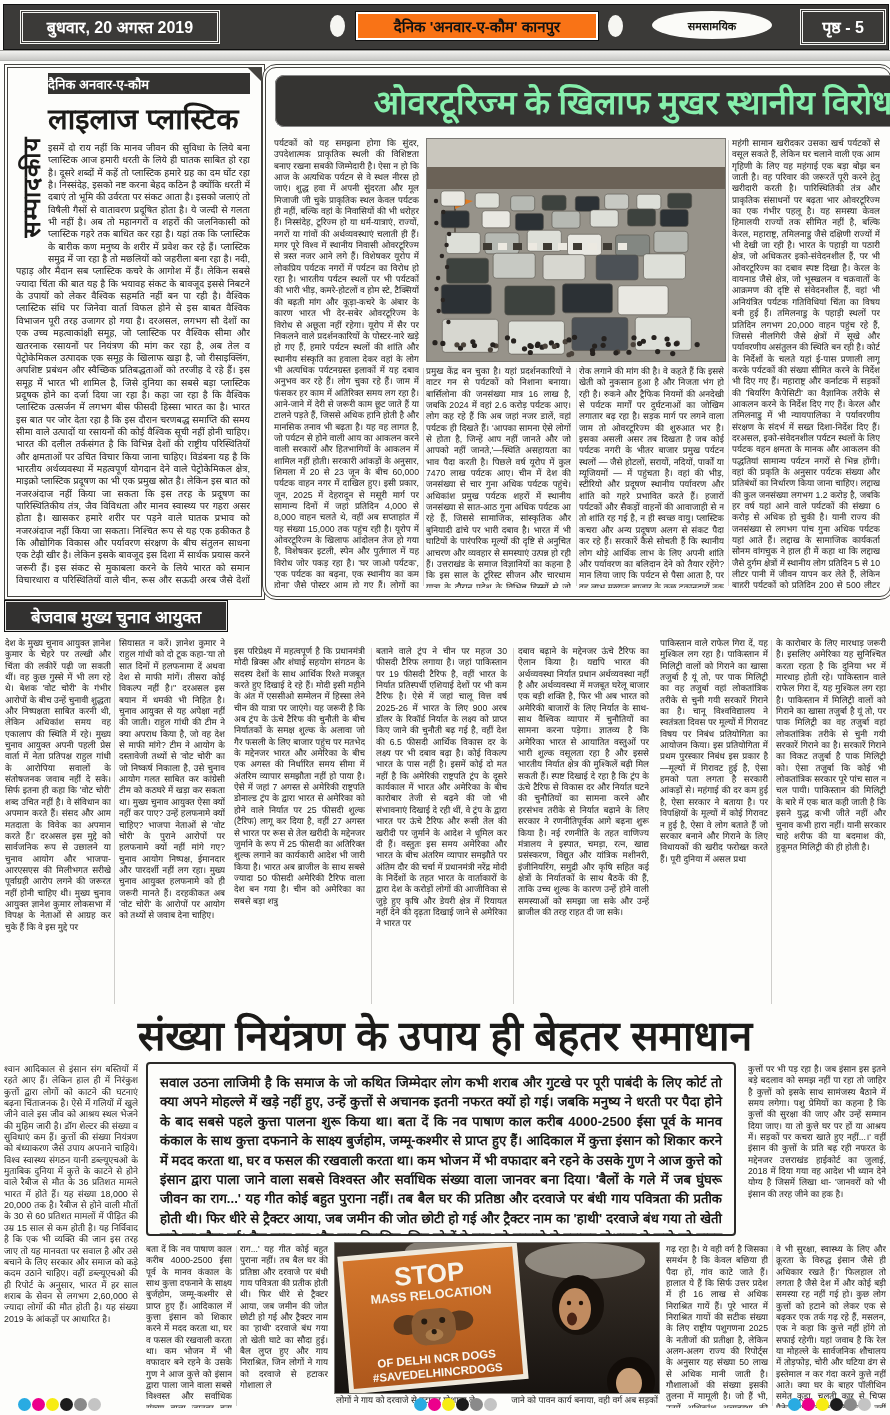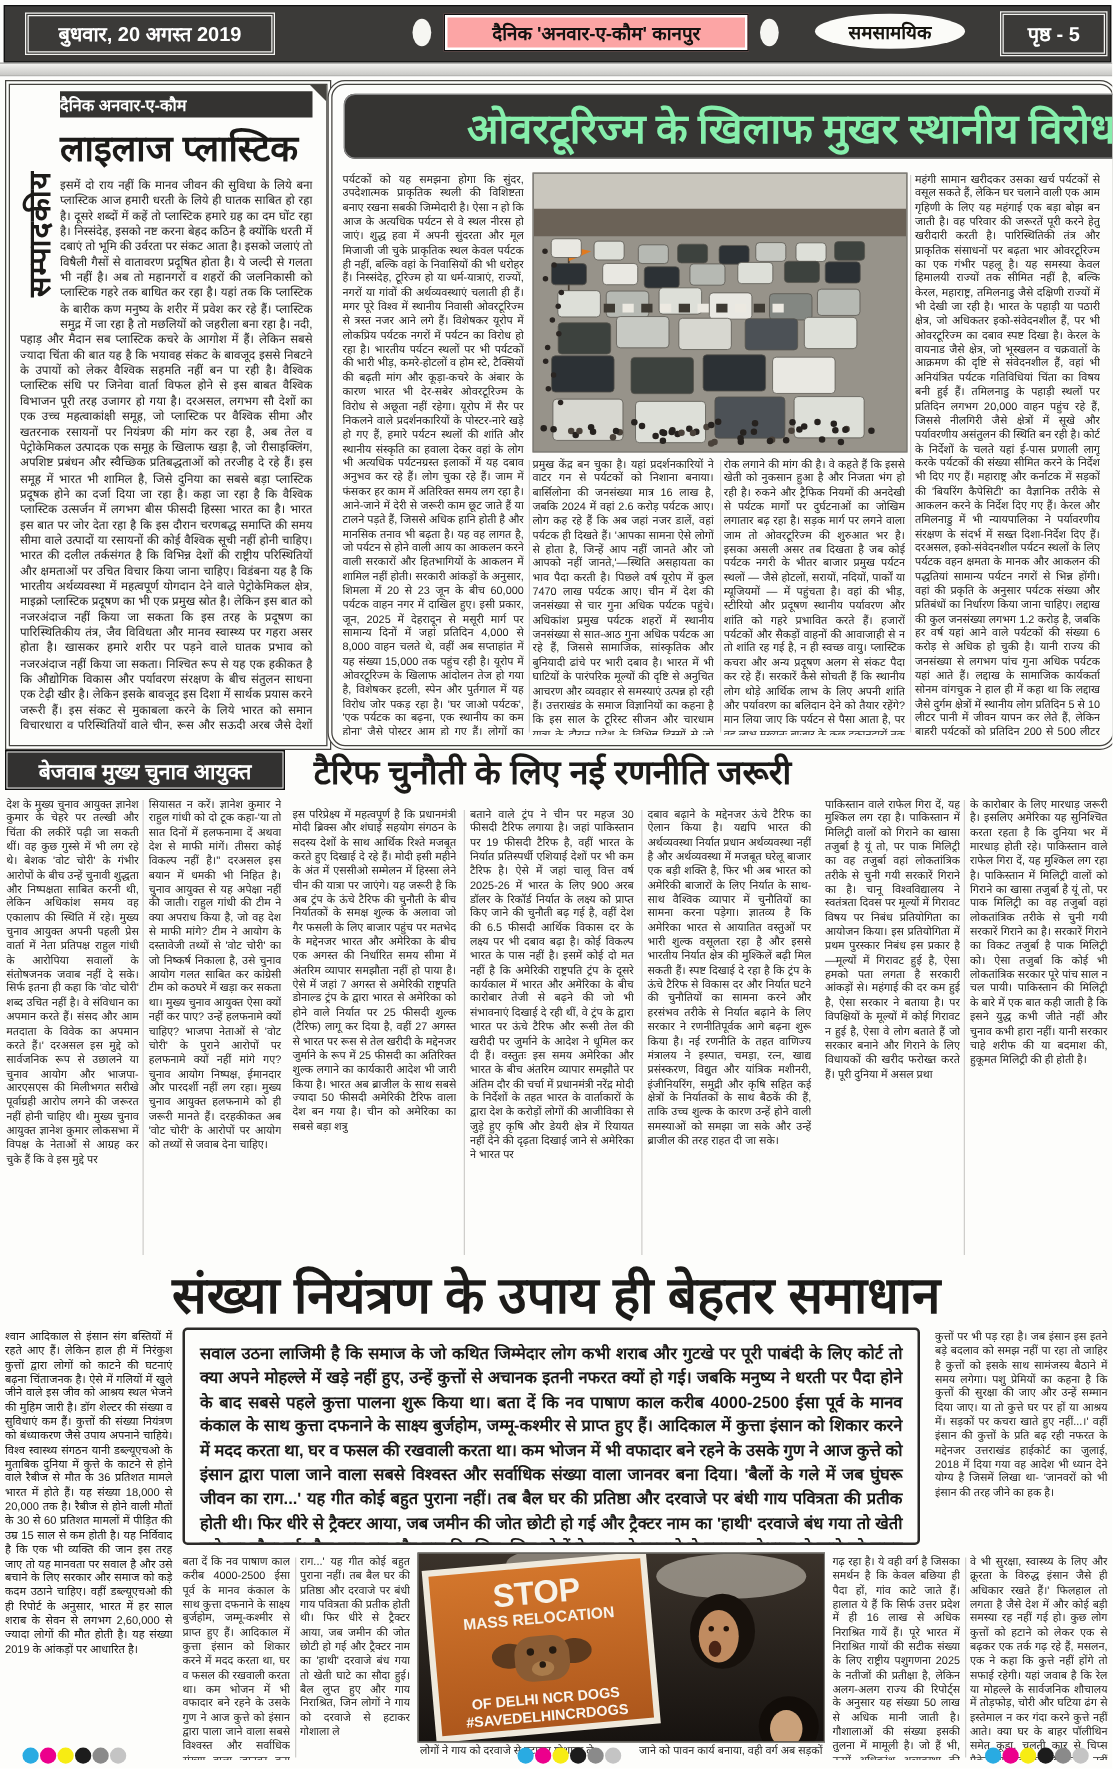--- a/index.html
+++ b/index.html
@@ -3,21 +3,21 @@
 <meta charset="utf-8">
 <style>
   html,body{margin:0;padding:0;background:#ffffff;}
   .page{position:relative;width:890px;height:1415px;background:#fdfdfb;overflow:hidden;
         font-family:"Liberation Sans","DejaVu Sans",sans-serif;color:#1c1b19;}
   .abs{position:absolute;}
   
   .topbar{left:3px;top:4px;width:884px;height:44px;background:#3b3a38;border:1px solid #111;}
   .hdr-box{position:absolute;border:3px double #f5f5f2;color:#fff;font-weight:bold;
            display:flex;align-items:center;justify-content:center;}
-  .masthead-box{position:absolute;background:#fca5a5;border:1px solid #111;color:#141311;
+  .masthead-box{position:absolute;background:#f97316;border:1px solid #111;color:#141311;
            font-weight:bold;display:flex;align-items:center;justify-content:center;box-shadow:0 0 0 2px #fff inset;}
   .oval{position:absolute;background:#f6f6f2;border-radius:50%;}
   .badge{position:absolute;background:#fbfbf8;border-radius:50%;color:#16150f;font-weight:bold;
          display:flex;align-items:center;justify-content:center;}
   .subbar{left:0;top:50px;width:890px;height:9px;background:linear-gradient(#f2f2f0,#c9c9c6);
           border-top:1px solid #9c9c99;border-bottom:1px solid #b5b5b2;}
   
   .ed-box{left:4px;top:64px;width:253px;height:528px;border:4px double #45433f;background:#fdfdfb;}
   .ed-head{position:absolute;left:40px;top:5px;width:202px;height:21px;background:#343331;color:#fff;
            font-weight:bold;font-size:13px;display:flex;align-items:center;justify-content:flex-start;}
@@ -57,21 +57,21 @@
 
   <div class="abs topbar">
     <div class="hdr-box" style="left:16px;top:5px;width:194px;height:28px;font-size:16px;">
       <span>बुधवार, 20 अगस्त 2019</span>
     </div>
     <div class="oval" style="left:326px;top:10px;width:15px;height:22px;"></div>
     <div class="masthead-box" style="left:351px;top:6px;width:242px;height:28px;font-size:15px;">
       <span>दैनिक  'अनवार-ए-कौम'  कानपुर</span>
     </div>
     <div class="oval" style="left:604px;top:10px;width:15px;height:22px;"></div>
-    <div class="badge" style="left:648px;top:6px;width:120px;height:28px;font-size:15px;">
+    <div class="badge" style="left:648px;top:6px;width:120px;height:28px;font-size:11px;">
       <span>समसामयिक</span>
     </div>
     <div class="hdr-box" style="left:796px;top:4px;width:80px;height:30px;font-size:16px;">
       <span>पृष्ठ - 5</span>
     </div>
   </div>
   <div class="abs subbar"></div>
 
   <div class="abs ed-box">
     <div class="ed-fold"></div>
@@ -216,23 +216,20 @@
     <div class="vr" style="left:462px;top:72px;height:446px;"></div>
   </div>
 
   <div class="dark-strip abs" style="left:4px;top:600px;width:222px;height:30px;font-size:17px;">
     <span>बेजवाब मुख्य चुनाव आयुक्त</span>
   </div>
   <div class="col" style="left:5px;top:638px;width:106px;height:368px;">देश के मुख्य चुनाव आयुक्त ज्ञानेश कुमार के चेहरे पर तल्खी और चिंता की लकीरें पढ़ी जा सकती थीं। वह कुछ गुस्से में भी लग रहे थे। बेशक 'वोट चोरी' के गंभीर आरोपों के बीच उन्हें चुनावी शुद्धता और निष्पक्षता साबित करनी थी, लेकिन अधिकांश समय वह एकालाप की स्थिति में रहे। मुख्य चुनाव आयुक्त अपनी पहली प्रेस वार्ता में नेता प्रतिपक्ष राहुल गांधी के आरोपिया सवालों के संतोषजनक जवाब नहीं दे सके। सिर्फ इतना ही कहा कि 'वोट चोरी' शब्द उचित नहीं है। वे संविधान का अपमान करते हैं। संसद और आम मतदाता के विवेक का अपमान करते हैं।' दरअसल इस मुद्दे को सार्वजनिक रूप से उछालने या चुनाव आयोग और भाजपा-आरएसएस की मिलीभगत सरीखे पूर्वाग्रही आरोप लगने की जरूरत नहीं होनी चाहिए थी। मुख्य चुनाव आयुक्त ज्ञानेश कुमार लोकसभा में विपक्ष के नेताओं से आग्रह कर चुके हैं कि वे इस मुद्दे पर</div>
   <div class="col" style="left:119px;top:638px;width:106px;height:368px;">सियासत न करें। ज्ञानेश कुमार ने राहुल गांधी को दो टूक कहा-'या तो सात दिनों में हलफनामा दें अथवा देश से माफी मांगें। तीसरा कोई विकल्प नहीं है।'' दरअसल इस बयान में धमकी भी निहित है। चुनाव आयुक्त से यह अपेक्षा नहीं की जाती। राहुल गांधी की टीम ने क्या अपराध किया है, जो वह देश से माफी मांगे? टीम ने आयोग के दस्तावेजी तथ्यों से 'वोट चोरी' का जो निष्कर्ष निकाला है, उसे चुनाव आयोग गलत साबित कर कांग्रेसी टीम को कठघरे में खड़ा कर सकता था। मुख्य चुनाव आयुक्त ऐसा क्यों नहीं कर पाए? उन्हें हलफनामे क्यों चाहिए? भाजपा नेताओं से 'वोट चोरी' के पुराने आरोपों पर हलफनामे क्यों नहीं मांगे गए? चुनाव आयोग निष्पक्ष, ईमानदार और पारदर्शी नहीं लग रहा। मुख्य चुनाव आयुक्त हलफनामे को ही जरूरी मानते हैं। दरहकीकत अब 'वोट चोरी' के आरोपों पर आयोग को तथ्यों से जवाब देना चाहिए।</div>
   <div class="vr" style="left:114px;top:640px;height:364px;"></div>
 
-  <div class="tariff-head" style="left:232px;top:598px;width:420px;">
-    <span>टैरिफ चुनौती के लिए नई रणनीति जरूरी</span>
-  </div>
   <div class="col" style="left:234px;top:646px;width:131px;height:360px;">इस परिप्रेक्ष्य में महत्वपूर्ण है कि प्रधानमंत्री मोदी ब्रिक्स और शंघाई सहयोग संगठन के सदस्य देशों के साथ आर्थिक रिश्ते मजबूत करते हुए दिखाई दे रहे हैं। मोदी इसी महीने के अंत में एससीओ सम्मेलन में हिस्सा लेने चीन की यात्रा पर जाएंगे। यह जरूरी है कि अब ट्रंप के ऊंचे टैरिफ की चुनौती के बीच निर्यातकों के समक्ष शुल्क के अलावा जो गैर फसली के लिए बाजार पहुंच पर मतभेद के मद्देनजर भारत और अमेरिका के बीच एक अगस्त की निर्धारित समय सीमा में अंतरिम व्यापार समझौता नहीं हो पाया है। ऐसे में जहां 7 अगस्त से अमेरिकी राष्ट्रपति डोनाल्ड ट्रंप के द्वारा भारत से अमेरिका को होने वाले निर्यात पर 25 फीसदी शुल्क (टैरिफ) लागू कर दिया है, वहीं 27 अगस्त से भारत पर रूस से तेल खरीदी के मद्देनजर जुर्माने के रूप में 25 फीसदी का अतिरिक्त शुल्क लगाने का कार्यकारी आदेश भी जारी किया है। भारत अब ब्राजील के साथ सबसे ज्यादा 50 फीसदी अमेरिकी टैरिफ वाला देश बन गया है। चीन को अमेरिका का सबसे बड़ा शत्रु</div>
   <div class="col" style="left:376px;top:646px;width:131px;height:360px;">बताने वाले ट्रंप ने चीन पर महज 30 फीसदी टैरिफ लगाया है। जहां पाकिस्तान पर 19 फीसदी टैरिफ है, वहीं भारत के निर्यात प्रतिस्पर्धी एशियाई देशों पर भी कम टैरिफ है। ऐसे में जहां चालू वित्त वर्ष 2025-26 में भारत के लिए 900 अरब डॉलर के रिकॉर्ड निर्यात के लक्ष्य को प्राप्त किए जाने की चुनौती बढ़ गई है, वहीं देश की 6.5 फीसदी आर्थिक विकास दर के लक्ष्य पर भी दबाव बढ़ा है। कोई विकल्प भारत के पास नहीं है। इसमें कोई दो मत नहीं है कि अमेरिकी राष्ट्रपति ट्रंप के दूसरे कार्यकाल में भारत और अमेरिका के बीच कारोबार तेजी से बढ़ने की जो भी संभावनाएं दिखाई दे रही थीं, वे ट्रंप के द्वारा भारत पर ऊंचे टैरिफ और रूसी तेल की खरीदी पर जुर्माने के आदेश ने धूमिल कर दी हैं। वस्तुतः इस समय अमेरिका और भारत के बीच अंतरिम व्यापार समझौते पर अंतिम दौर की चर्चा में प्रधानमंत्री नरेंद्र मोदी के निर्देशों के तहत भारत के वार्ताकारों के द्वारा देश के करोड़ों लोगों की आजीविका से जुड़े हुए कृषि और डेयरी क्षेत्र में रियायत नहीं देने की दृढ़ता दिखाई जाने से अमेरिका ने भारत पर</div>
   <div class="col" style="left:518px;top:646px;width:131px;height:360px;">दबाव बढ़ाने के मद्देनजर ऊंचे टैरिफ का ऐलान किया है। यद्यपि भारत की अर्थव्यवस्था निर्यात प्रधान अर्थव्यवस्था नहीं है और अर्थव्यवस्था में मजबूत घरेलू बाजार एक बड़ी शक्ति है, फिर भी अब भारत को अमेरिकी बाजारों के लिए निर्यात के साथ-साथ वैश्विक व्यापार में चुनौतियों का सामना करना पड़ेगा। ज्ञातव्य है कि अमेरिका भारत से आयातित वस्तुओं पर भारी शुल्क वसूलता रहा है और इससे भारतीय निर्यात क्षेत्र की मुश्किलें बढ़ी मिल सकती हैं। स्पष्ट दिखाई दे रहा है कि ट्रंप के ऊंचे टैरिफ से विकास दर और निर्यात घटने की चुनौतियों का सामना करने और हरसंभव तरीके से निर्यात बढ़ाने के लिए सरकार ने रणनीतिपूर्वक आगे बढ़ना शुरू किया है। नई रणनीति के तहत वाणिज्य मंत्रालय ने इस्पात, चमड़ा, रत्न, खाद्य प्रसंस्करण, विद्युत और यांत्रिक मशीनरी, इंजीनियरिंग, समुद्री और कृषि सहित कई क्षेत्रों के निर्यातकों के साथ बैठकें की हैं, ताकि उच्च शुल्क के कारण उन्हें होने वाली समस्याओं को समझा जा सके और उन्हें ब्राजील की तरह राहत दी जा सके।</div>
   <div class="vr" style="left:371px;top:648px;height:356px;"></div>
   <div class="vr" style="left:513px;top:648px;height:356px;"></div>
 
   <div class="col" style="left:660px;top:638px;width:108px;height:368px;">पाकिस्तान वाले राफेल गिरा दें, यह मुश्किल लग रहा है। पाकिस्तान में मिलिट्री वालों को गिराने का खासा तजुर्बा है यूं तो, पर पाक मिलिट्री का वह तजुर्बा वहां लोकतांत्रिक तरीके से चुनी गयी सरकारें गिराने का है। चानू विश्वविद्यालय ने स्वतंत्रता दिवस पर मूल्यों में गिरावट विषय पर निबंध प्रतियोगिता का आयोजन किया। इस प्रतियोगिता में प्रथम पुरस्कार निबंध इस प्रकार है—मूल्यों में गिरावट हुई है, ऐसा हमको पता लगता है सरकारी आंकड़ों से। महंगाई की दर कम हुई है, ऐसा सरकार ने बताया है। पर विपक्षियों के मूल्यों में कोई गिरावट न हुई है, ऐसा वे लोग बताते हैं जो सरकार बनाने और गिराने के लिए विधायकों की खरीद फरोख्त करते हैं। पूरी दुनिया में असल प्रथा</div>
   <div class="col" style="left:776px;top:638px;width:110px;height:368px;">के कारोबार के लिए मारधाड़ जरूरी है। इसलिए अमेरिका यह सुनिश्चित करता रहता है कि दुनिया भर में मारधाड़ होती रहे। पाकिस्तान वाले राफेल गिरा दें, यह मुश्किल लग रहा है। पाकिस्तान में मिलिट्री वालों को गिराने का खासा तजुर्बा है यूं तो, पर पाक मिलिट्री का वह तजुर्बा वहां लोकतांत्रिक तरीके से चुनी गयी सरकारें गिराने का है। सरकारें गिराने का विकट तजुर्बा है पाक मिलिट्री को। ऐसा तजुर्बा कि कोई भी लोकतांत्रिक सरकार पूरे पांच साल न चल पायी। पाकिस्तान की मिलिट्री के बारे में एक बात कही जाती है कि इसने युद्ध कभी जीते नहीं और चुनाव कभी हारा नहीं। यानी सरकार चाहे शरीफ की या बदमाश की, हुकूमत मिलिट्री की ही होती है।</div>
   <div class="vr" style="left:771px;top:640px;height:364px;"></div>
 

